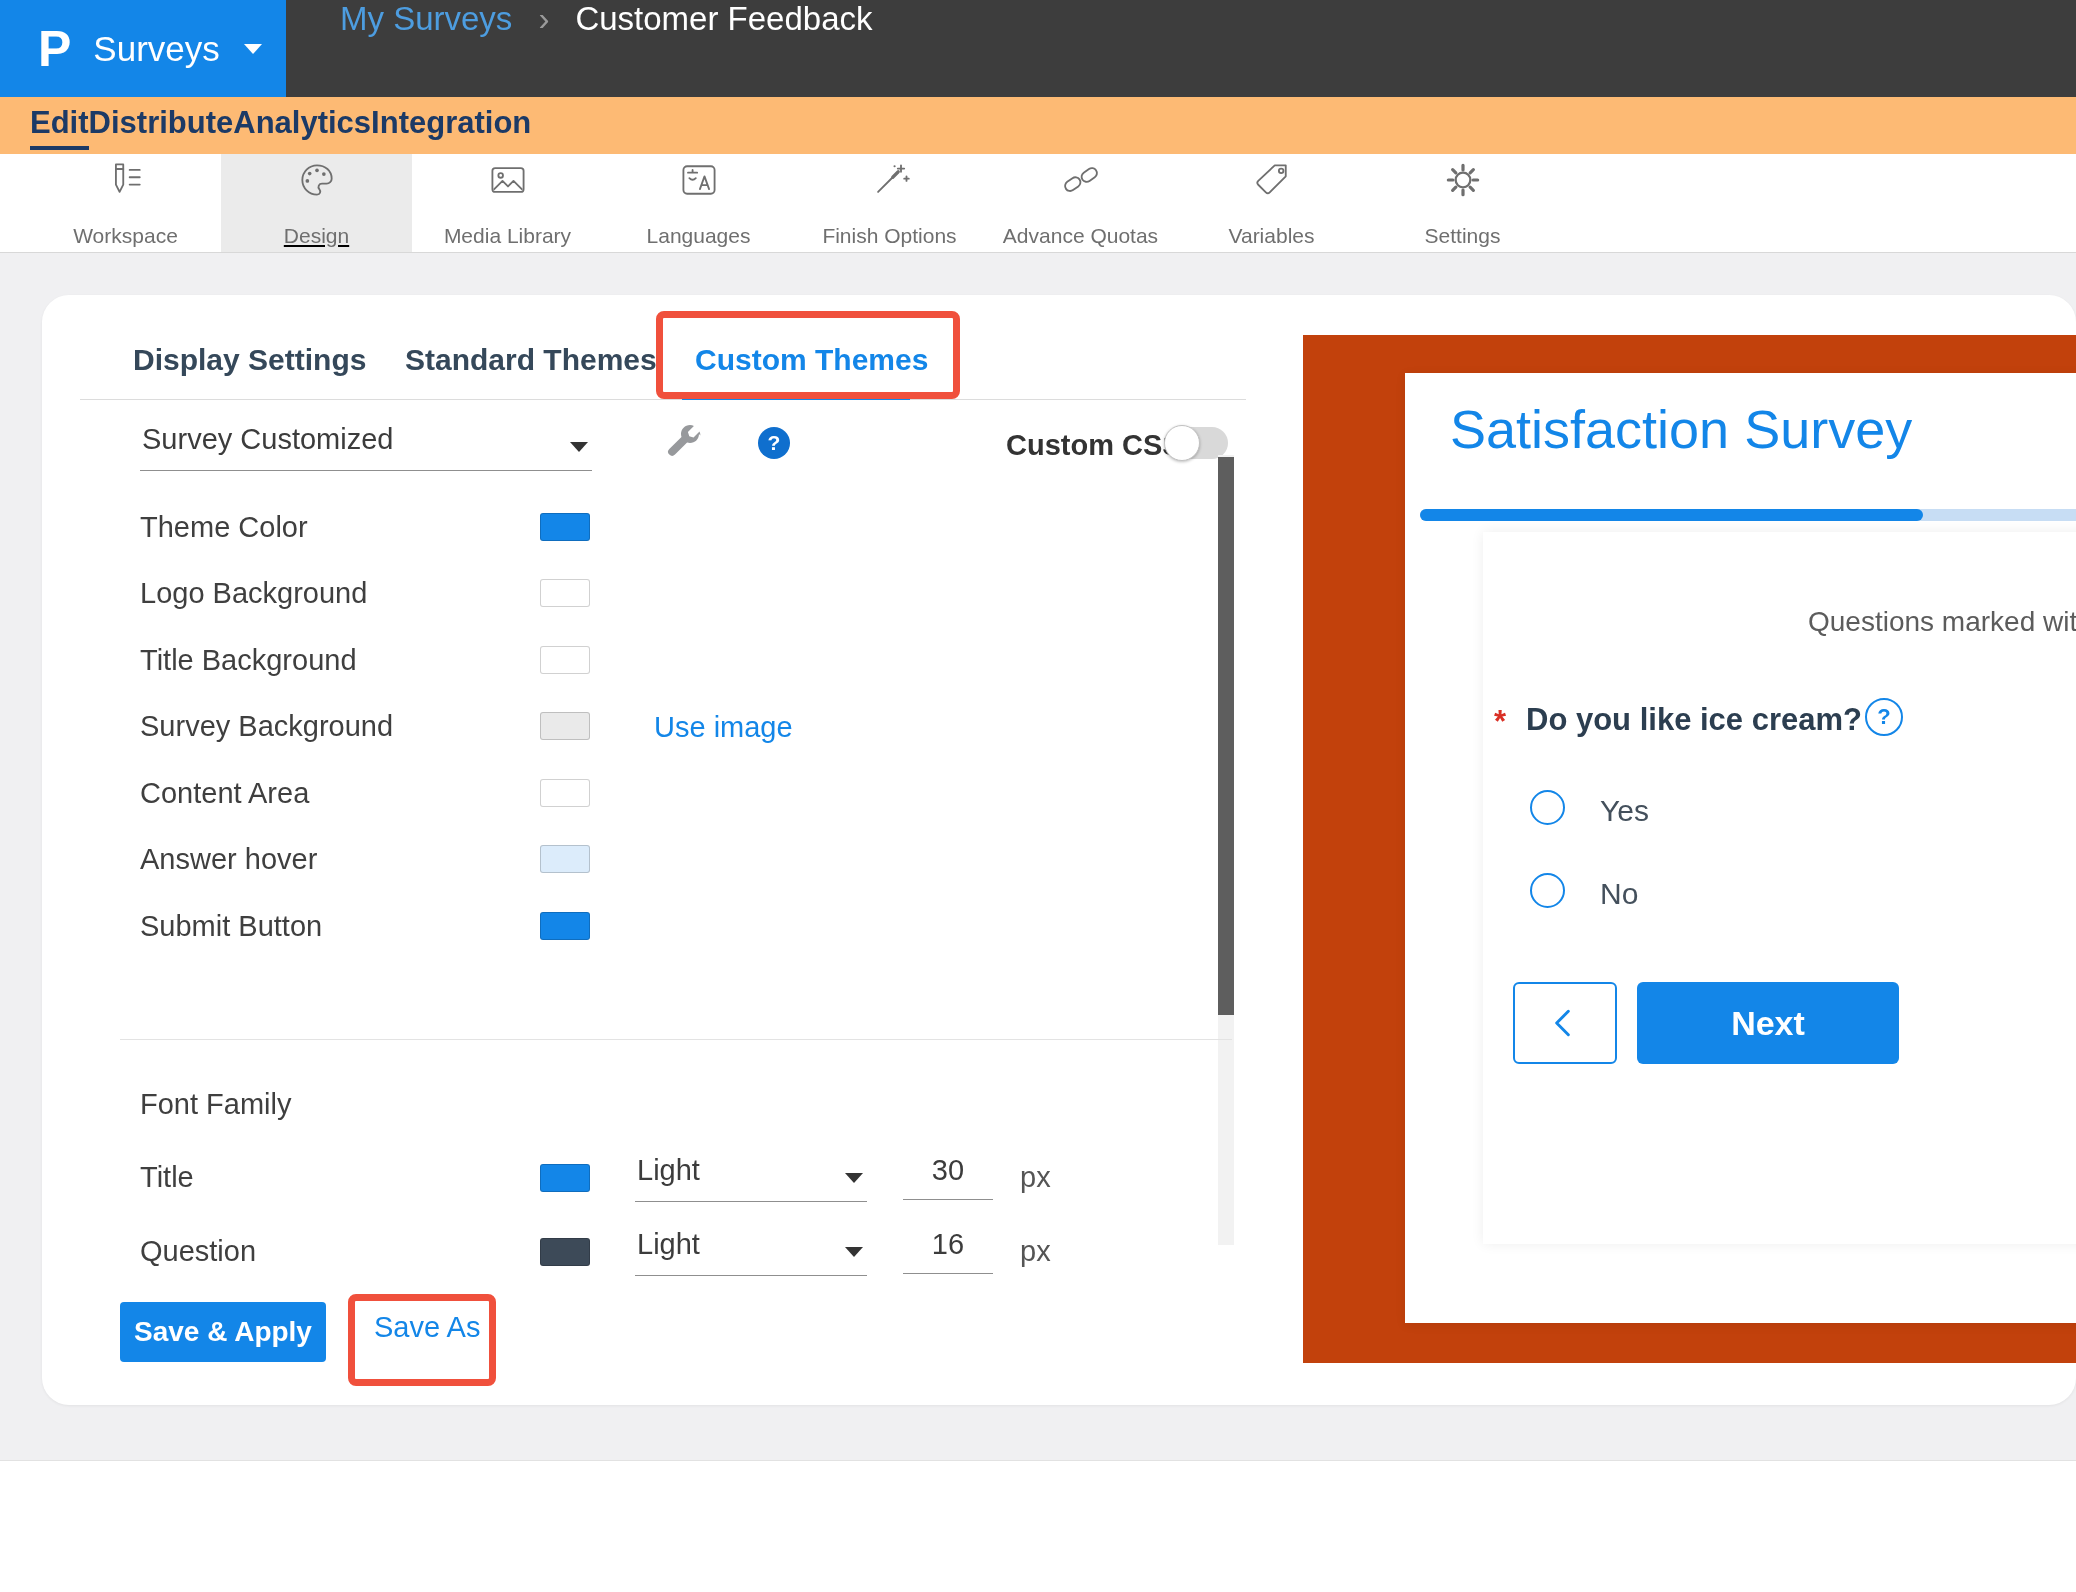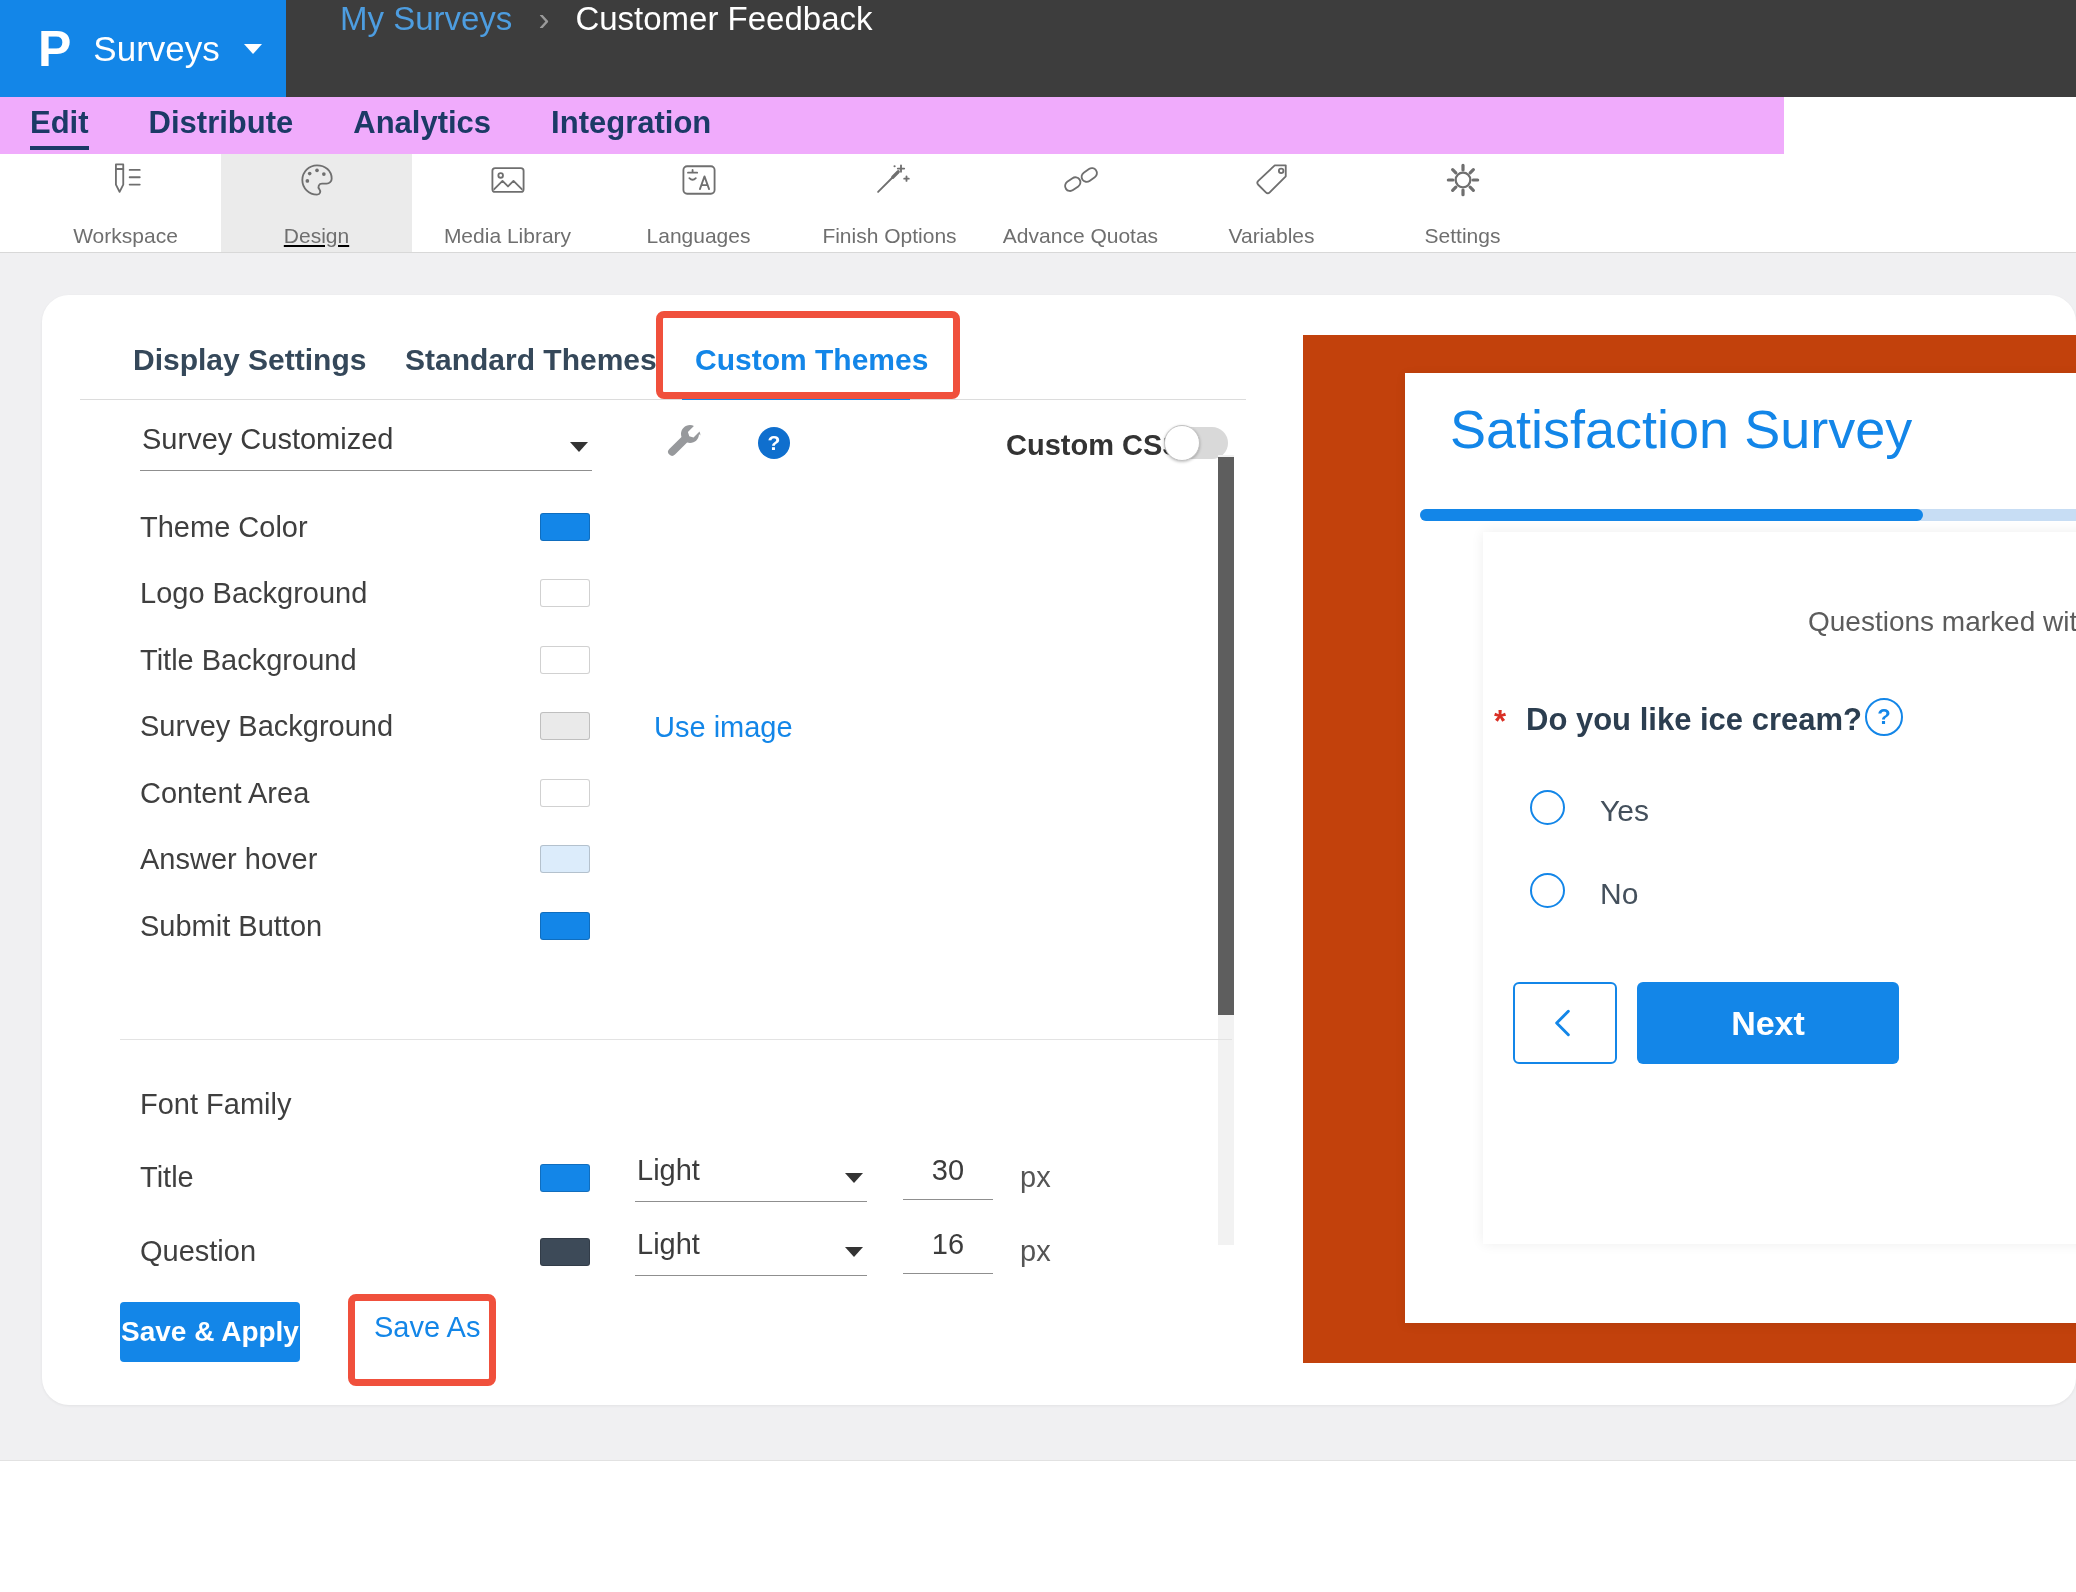--- a/index.html
+++ b/index.html
@@ -14,22 +14,22 @@
   .logo-letter{color:#fff;font-size:50px;font-weight:bold;margin-right:22px;}
   .product{color:#fff;font-size:35px;font-weight:500;margin-right:24px;}
   .caret{width:0;height:0;border-left:9px solid transparent;border-right:9px solid transparent;border-top:10px solid #444;}
   .caret-white{border-top-color:#fff;}
   .breadcrumb{position:absolute;left:340px;top:0;height:97px;display:flex;align-items:flex-start;gap:26px;}
   .bc-parent{color:#4d9de0;font-size:33px;cursor:pointer;}
   .bc-sep{color:#9a9a9a;font-size:33px;}
   .bc-current{color:#ffffff;font-size:33px;}
 
   
-  .navtabs{position:absolute;left:0;top:97px;width:1784px;height:57px;background:#f0abfc;
-           display:flex;gap:60px;padding-left:30px;}
+  .navtabs{position:absolute;left:0;top:97px;width:2076px;height:57px;background:#fdba74;
+           display:flex;padding-left:30px;}
   .navtab{height:51px;margin-top:2px;display:flex;align-items:center;font-size:31px;font-weight:600;
           color:#1c3a66;border-bottom:4px solid transparent;cursor:pointer;}
   .navtab.active{border-bottom-color:#1c3a66;}
 
   
   .toolbar{position:absolute;left:0;top:154px;width:2076px;height:99px;background:#fff;
            border-bottom:1px solid #d8d8d8;display:flex;padding-left:30px;}
   .tool{width:191px;height:98px;display:flex;flex-direction:column;align-items:center;justify-content:center;cursor:pointer;gap:16px;}
   .tool.active{background:#ebebeb;text-decoration:underline;}
   .tool-label{font-size:21px;color:#6f6f6f;margin-top:6px;}
@@ -262,21 +262,21 @@
 
     <div class="plabel" style="left:98px;top:940px;">Question</div>
     <span class="pswatch" style="left: 498px; top: 943px; background: rgb(61, 74, 88);"></span>
     <div class="uselect" style="left:593px;top:933px;width:232px;">
       <span>Light</span>
       <span class="caret"></span>
     </div>
     <div class="uinput" style="left:861px;top:933px;width:90px;">16</div>
     <div class="unit" style="left:978px;top:940px;">px</div>
 
-    <div class="btn-primary" style="left:78px;top:1007px;width:180px;height:60px;">Save &amp; Apply</div>
+    <div class="btn-primary" style="left:78px;top:1007px;width:206px;height:60px;">Save &amp; Apply</div>
     <div class="link-btn" style="left:332px;top:1016px;">Save As</div>
     <div class="annot" style="left:306px;top:999px;width:148px;height:92px;"></div>
 
     <div class="preview-bg">
       <div class="survey-card">
         <div class="survey-title">Satisfaction Survey</div>
         <div class="progress">
           <div class="progress-fill" style="width: 74%;"></div>
         </div>
         <div class="inner-panel">

